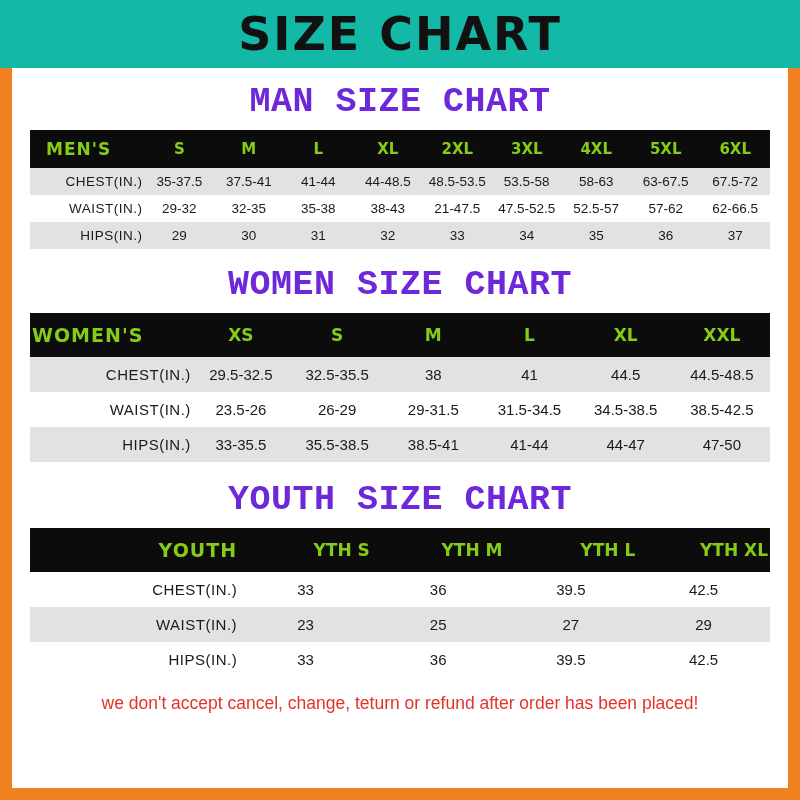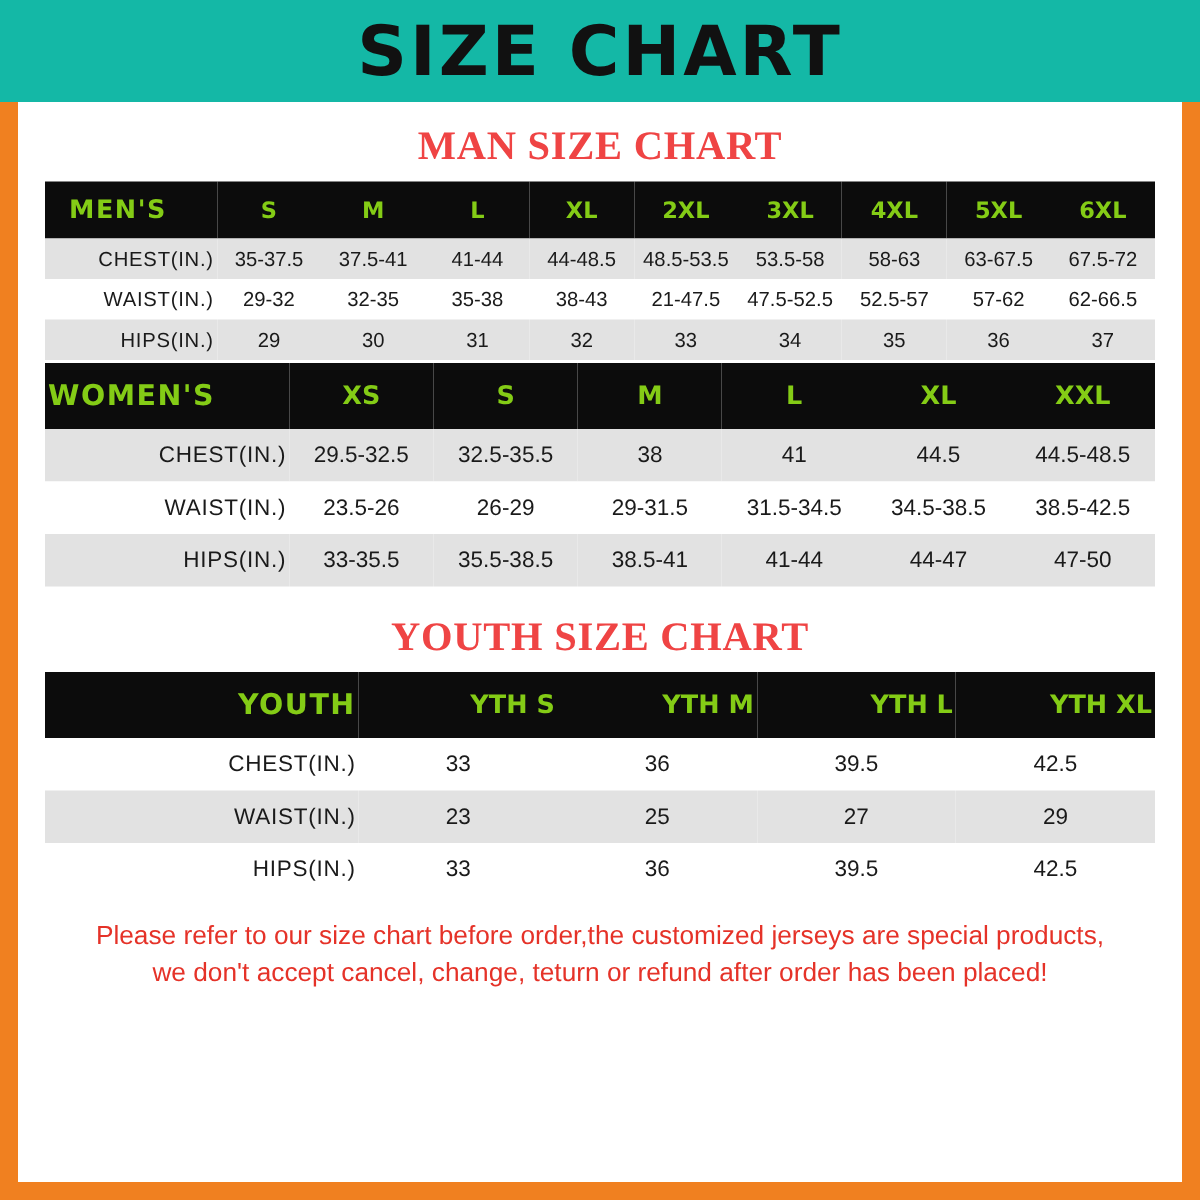--- a/index.html
+++ b/index.html
@@ -37,24 +37,24 @@
     font-size: 46px;
     letter-spacing: 2px;
     color: #111111;
     line-height: 1;
   }
   .content {
     padding: 0 18px;
   }
   .section-title {
     text-align: center;
-    font-family: Liberation Serif, serif;
+    font-family: Liberation Mono, monospace;
     font-weight: bold;
-    font-size: 27px;
-    color: #ef4444;
+    font-size: 35px;
+    color: #6d28d9;
     letter-spacing: 0.5px;
   }
   .t-man { margin: 14px 0 8px; }
   .t-women { margin: 16px 0 8px; }
   .t-youth { margin: 18px 0 8px; }
 
   table {
     border-collapse: collapse;
     width: 100%;
     table-layout: fixed;
@@ -182,20 +182,21 @@
           <td>32</td>
           <td>33</td>
           <td>34</td>
           <td>35</td>
           <td>36</td>
           <td>37</td>
         </tr>
       </tbody>
     </table>
 
+    <div class="section-title t-women">WOMEN SIZE CHART</div>
     <table class="women">
       <colgroup>
         <col style="width:22%">
           <col style="width:13%">
           <col style="width:13%">
           <col style="width:13%">
         <col style="width:13%">
           <col style="width:13%">
           <col style="width:13%">
       </colgroup>
@@ -278,18 +279,17 @@
           <td class="first">HIPS(IN.)</td>
           <td>33</td>
           <td>36</td>
           <td>39.5</td>
           <td>42.5</td>
         </tr>
       </tbody>
     </table>
 
     <div class="notice">
-      <div>Please refer to our size chart before order,the customized jerseys are special products,</div>
       <div>we don't accept cancel, change, teturn or refund after order has been placed!</div>
     </div>
 
   </div>
 </div>
 
 </body></html>

